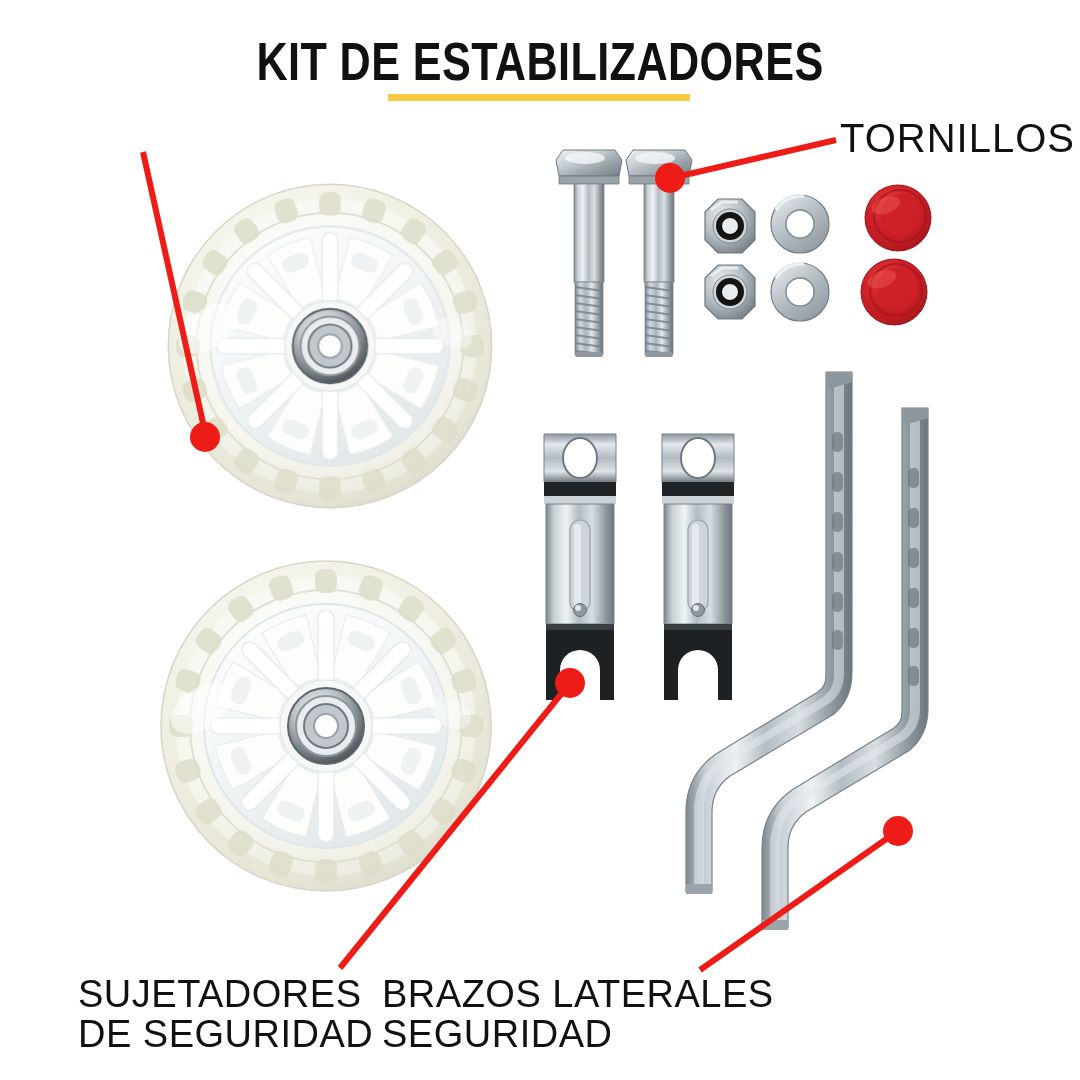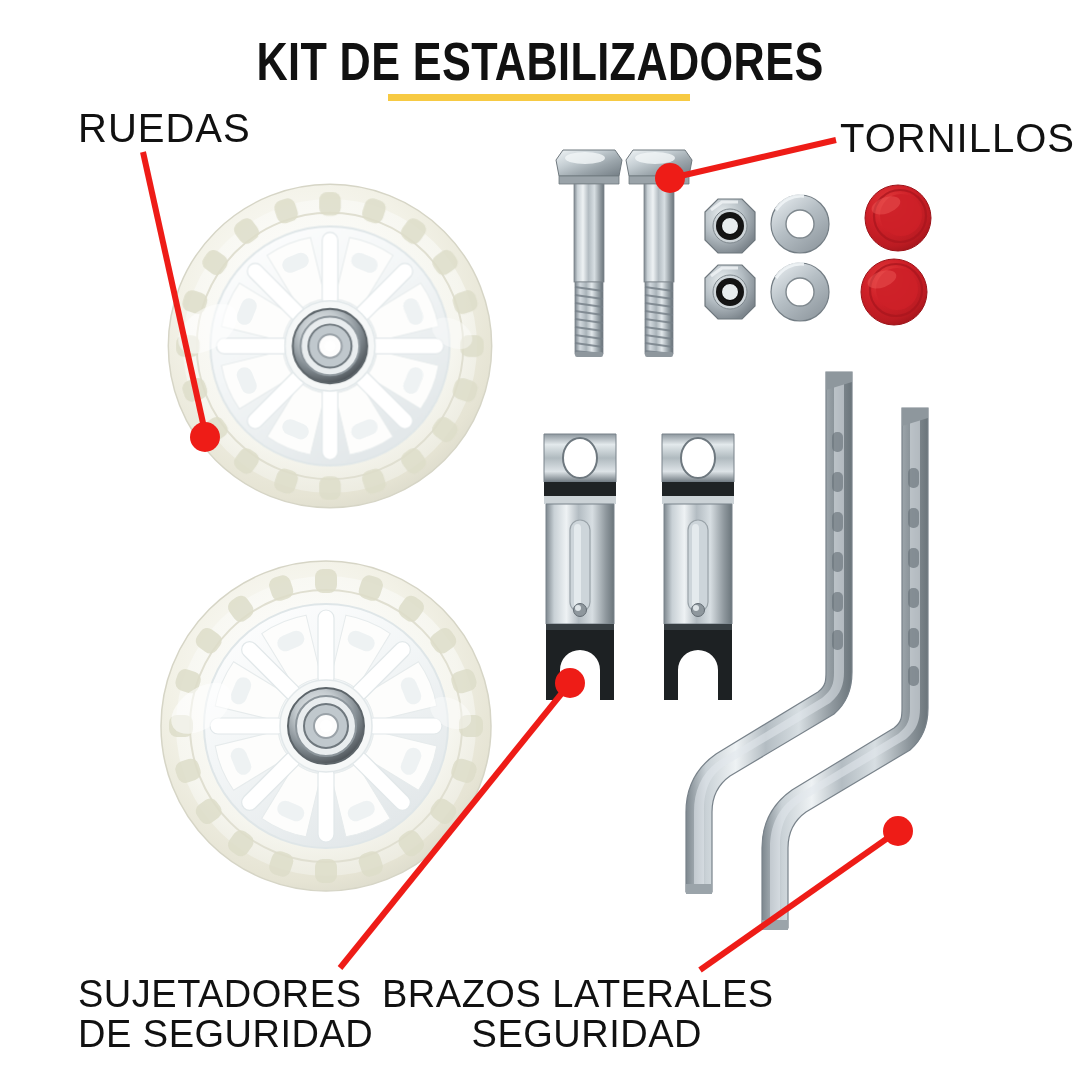--- a/index.html
+++ b/index.html
@@ -36,21 +36,21 @@
     position:absolute;
     font-family:"Liberation Sans",sans-serif;
     font-weight:normal;
     color:#111111;
     white-space:nowrap;
     line-height:1.04;
   }
   .lbl-ruedas{left:78px;top:108px;font-size:40px;letter-spacing:1px;}
   .lbl-tornillos{left:840px;top:106px;font-size:40px;letter-spacing:1px;margin-top:12px;}
   .lbl-sujetadores{left:78px;top:975px;font-size:38px;letter-spacing:.5px;text-align:left;}
-  .lbl-brazos{left:382px;top:975px;font-size:38px;letter-spacing:.5px;text-align:right;width:320px;}
+  .lbl-brazos{left:382px;top:975px;font-size:38px;letter-spacing:.5px;text-align:left;width:320px;}
   .lbl-brazos .l2{display:block;}
   .lbl-sujetadores .l2{display:block;}
 
   
   svg.layer{position:absolute;left:0;top:0;width:1080px;height:1080px;}
   svg.layer.art{z-index:2;}
   svg.layer.leads{z-index:5;}
   .title,.title-rule,.label{z-index:8;}
 </style>
 </head>
@@ -471,21 +471,20 @@
       <g>
         <line x1="700" y1="970" x2="892" y2="835"></line>
         <circle cx="898" cy="831" r="15" stroke="none"></circle>
       </g>
     </g>
   </svg>
 
   <div class="title">KIT DE ESTABILIZADORES</div>
   <div class="title-rule"></div>
 
-  <div class="label lbl-ruedas">RUEDAS</div>
 
   <div class="label lbl-tornillos">TORNILLOS</div>
 
   <div class="label lbl-sujetadores">
     <span class="l1">SUJETADORES</span>
     <span class="l2">DE SEGURIDAD</span>
   </div>
 
   <div class="label lbl-brazos">
     <span class="l1">BRAZOS LATERALES</span>

